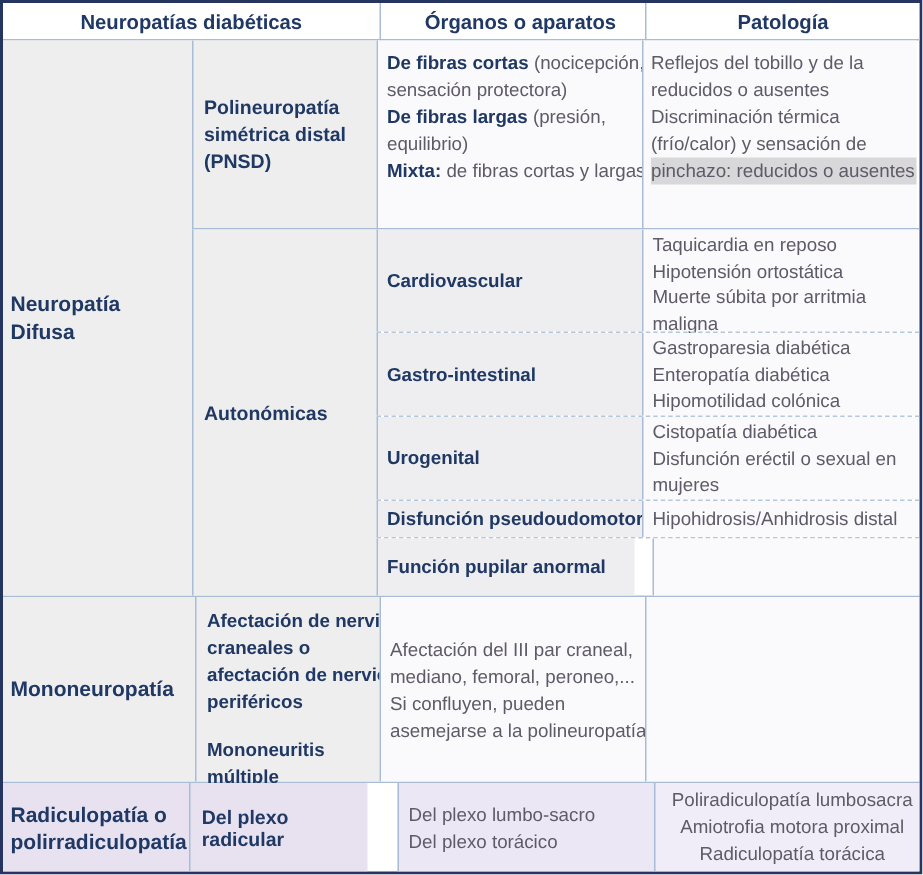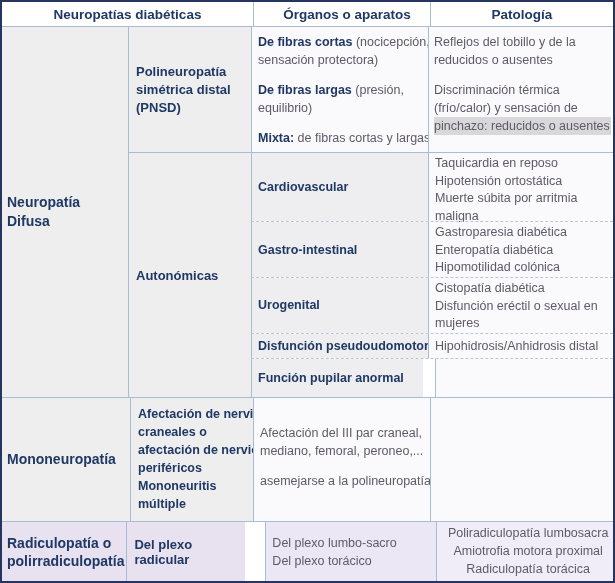--- a/index.html
+++ b/index.html
@@ -50,21 +50,21 @@
     padding-left: 7px; font-size: 13px; line-height: 19px;
   }
   .cell-pnsd-organs {
     width: 177px; background: #FAF9FB;
     padding: 6px 2px 0 6px; font-size: 12.5px;
   }
   .cell-pnsd-path {
     width: 183px; background: #FAF9FB;
     padding: 6px 0 0 5px; font-size: 12.5px;
   }
-  .para + .para { margin-top: 12px; }
+  .para + .para { }
   .hl {
     display: block; white-space: nowrap;
     background: #D8D7DA; line-height: 18px;
   }
   .sec-auto { display: flex; height: 245px; border-top: 1px solid #A8BDD5; }
   .cell-auto-label {
     width: 123px; background: #EFEEEF;
     display: flex; align-items: center;
     padding-left: 7px; font-size: 13px;
   }
@@ -83,21 +83,21 @@
   .arow .path .ln { line-height: 17.5px; }
   .h69 { height: 68px; } .h63 { height: 63px; } .h57 { height: 57px; }
   .h28 { height: 28px; } .h27 { height: 44px; gap: 12px; }
   .vcenter { display: flex; flex-direction: column; justify-content: center; }
   
   .band-mono { display: flex; height: 124px; border-top: 1px solid #A8BDD5; }
   .cell-mono-types {
     width: 123px; background: #EFEEEF;
     padding: 7px 0 0 7px; font-size: 12.5px;
   }
-  .cell-mono-types .para + .para { margin-top: 0; }
+  .cell-mono-types .para + .para { margin-top: 14px; }
   .cell-mono-organs {
     width: 177px; background: #FAF9FB;
     padding: 26px 0 0 6px; font-size: 12.5px;
   }
   .cell-mono-path { width: 183px; background: #FAF9FB; }
   
   .band-radic { display: flex; height: 60px; border-top: 1px solid #A8BDD5; }
   .band-radic .c1 { background: #E7E1F0; }
   .cell-radic-type {
     width: 123px; background: #E7E1F0;
@@ -225,20 +225,21 @@
         <div class="ln">Mononeuritis</div>
         <div class="ln">múltiple</div>
       </div>
     </div>
     <div class="cell-mono-organs bl gray">
       <div class="para">
         <div class="ln">Afectación del III par craneal,</div>
         <div class="ln">mediano, femoral, peroneo,...</div>
       </div>
       <div class="para">
+        <div class="ln">Si confluyen, pueden</div>
         <div class="ln">asemejarse a la polineuropatía</div>
       </div>
     </div>
     <div class="cell-mono-path bl"></div>
   </div>
 
   <div class="band-radic">
     <div class="c1">
       <div class="ln">Radiculopatía o</div>
       <div class="ln">polirradiculopatía</div>

